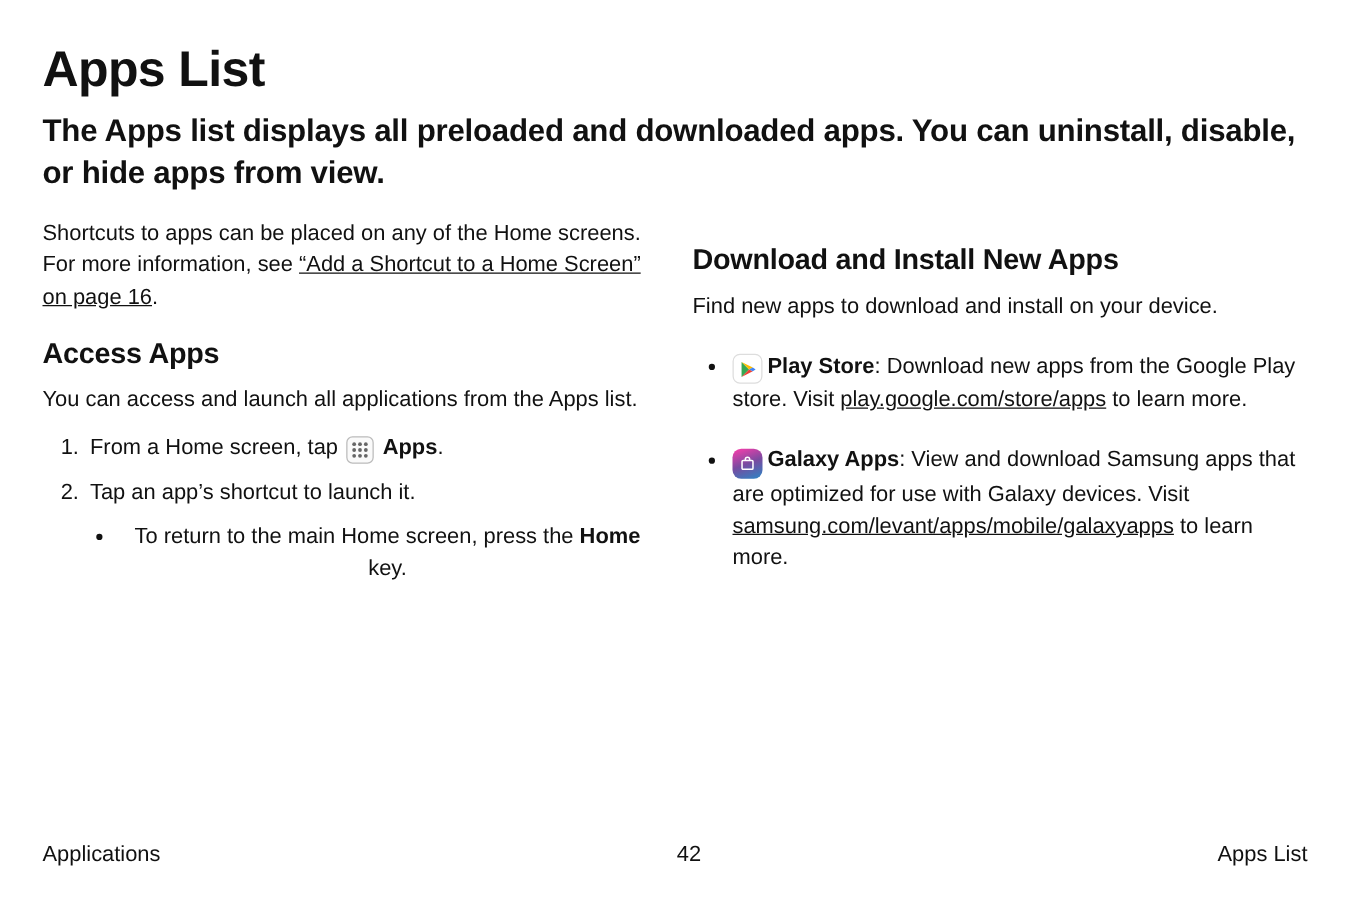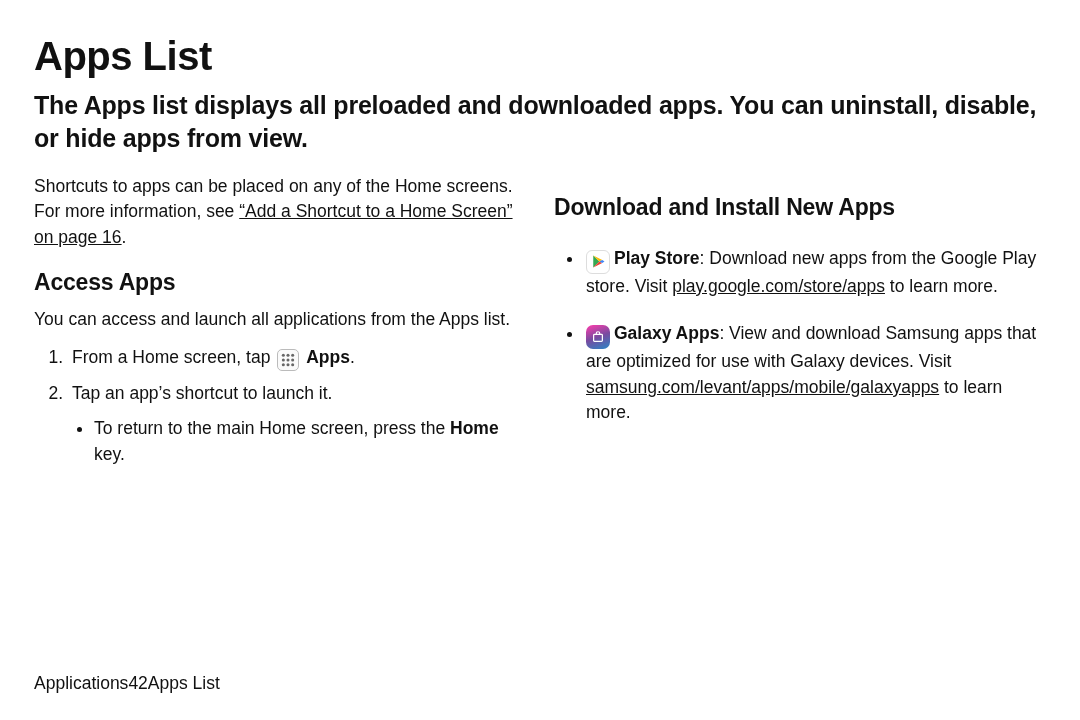--- a/index.html
+++ b/index.html
@@ -45,21 +45,21 @@
   ol.steps {
     list-style: decimal;
     padding-left: 34px;
   }
   ol.steps > li { margin-bottom: 10px; padding-left: 4px; }
   ul.sub {
     list-style: disc;
     padding-left: 22px;
     margin-top: 10px;
   }
-  ul.sub > li { margin-bottom: 10px; }
+  ul.sub > li { margin-bottom: 10px; text-align: center; }
   ul.dl {
     list-style: disc;
     padding-left: 30px;
   }
   ul.dl > li { margin-bottom: 14px; padding-left: 2px; margin-top: 22px; }
   .apps-icon {
     display: inline-flex;
     align-items: center;
     justify-content: center;
     width: 22px; height: 22px;
@@ -91,20 +91,21 @@
     margin-right: 4px;
     background: linear-gradient(160deg, #ff3cac, #784ba0, #2b86c5);
   }
   .galaxy-icon svg { width: 14px; height: 14px; }
   .footer {
     position: absolute;
     bottom: 26px;
     left: 34px;
     right: 34px;
     display: flex;
+    justify-content: space-between;
     font-size: 17.5px;
   }
   .bold { font-weight: 700; }
 </style>
 </head>
 <body>
 
 <h1 class="title">Apps List</h1>
 <p class="intro">The Apps list displays all preloaded and downloaded apps. You can uninstall, disable, or hide apps from view.</p>
 
@@ -140,20 +141,21 @@
           <li>
             <span>To return to the main Home screen, press the </span><span class="bold">Home</span><span> key.</span>
           </li>
         </ul>
       </li>
     </ol>
   </div>
 
   <div class="col">
     <h2 class="subhead" style="margin-top:17px">Download and Install New Apps</h2>
+    <p>Find new apps to download and install on your device.</p>
 
     <ul class="dl">
       <li>
         <span class="store-icon">
           <svg viewBox="0 0 20 20" width="15" height="15">
             <polygon points="3,2 3,18 11,10" fill="#34a853"></polygon>
             <polygon points="3,2 15,8 11,10" fill="#fbbc04"></polygon>
             <polygon points="11,10 15,12 3,18" fill="#ea4335"></polygon>
             <polygon points="15,8 18,10 15,12 11,10" fill="#4285f4"></polygon>
           </svg>

